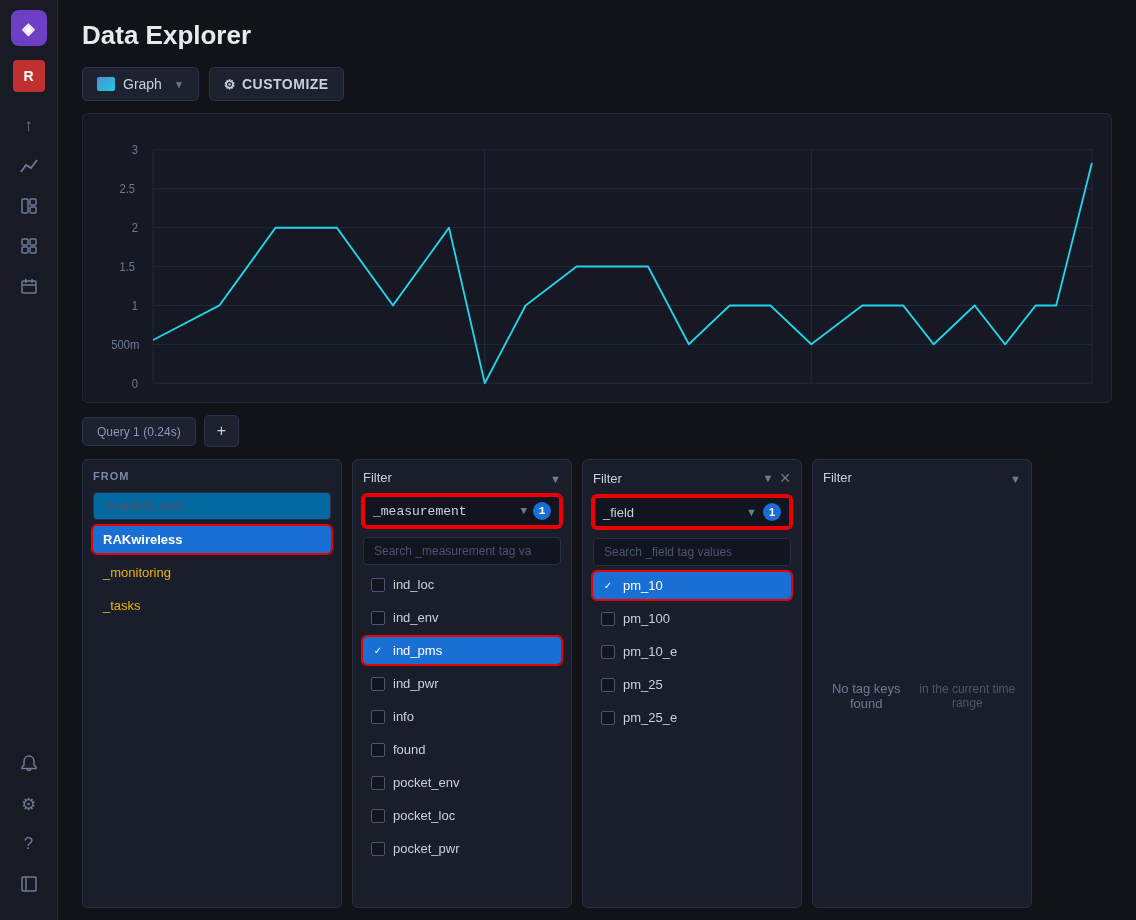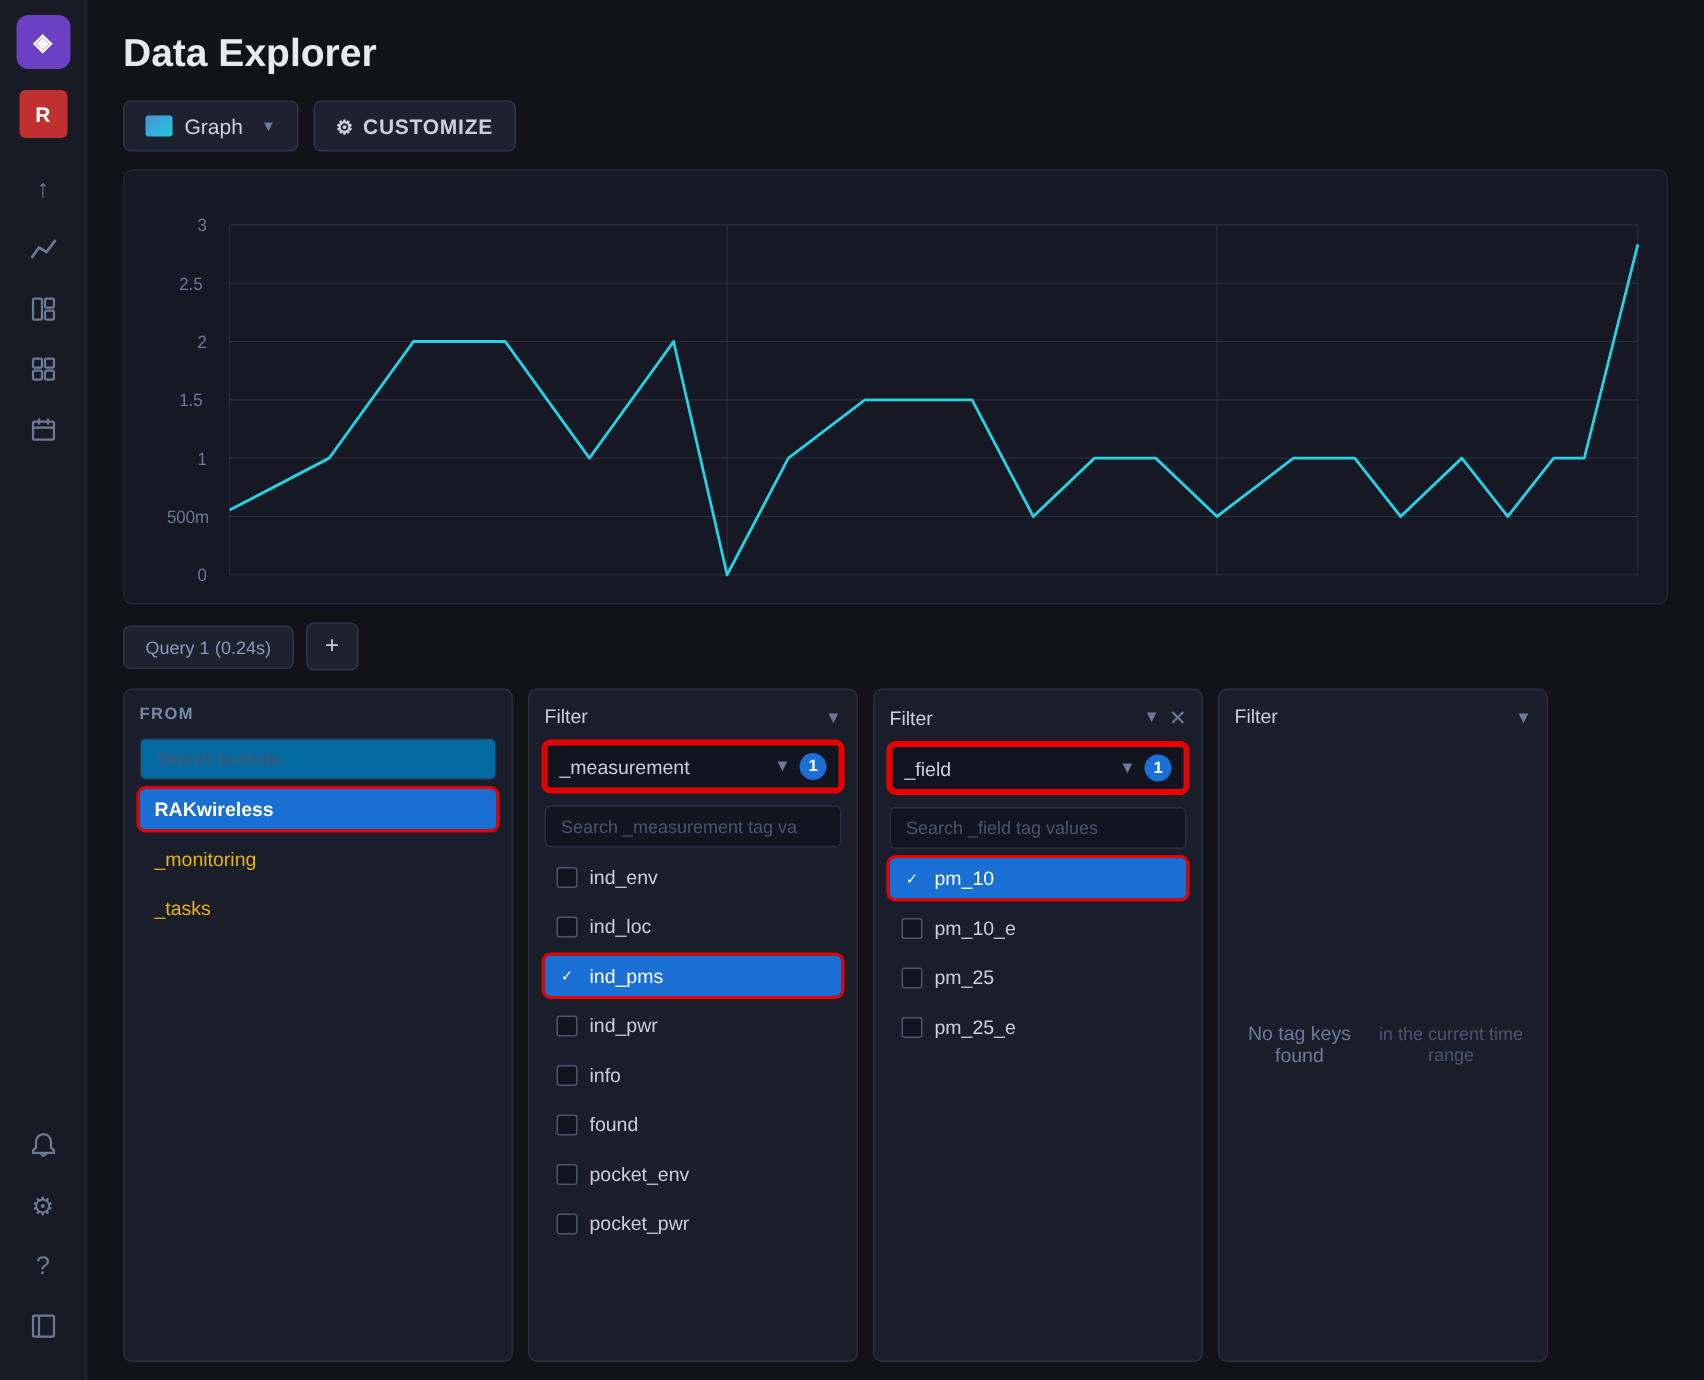--- a/index.html
+++ b/index.html
@@ -429,53 +429,57 @@
       <div class="bucket-item muted">_tasks</div>
     </div>
 
     <div class="filter-panel">
       <div class="filter-header">
         <span class="filter-title">Filter</span>
         <div class="filter-controls">
           <span class="filter-chevron">▼</span>
         </div>
       </div>
-      <div class="filter-key" style="outline: 2px solid #e00;">
+      <div class="filter-key" style="outline: 2px solid #e00; font-family: Liberation Mono, monospace;">
         <span class="filter-key-label">_measurement</span>
         <span class="filter-key-chevron">▼</span>
         <span class="filter-badge">1</span>
       </div>
       <input class="filter-search" placeholder="Search _measurement tag va" style="">
       <div class="filter-item">
         <div class="checkbox"></div>
+        <span>ind_loc</span>
+      </div>
+      <div class="filter-item">
+        <div class="checkbox"></div>
         <span>ind_env</span>
-      </div>
-      <div class="filter-item">
-        <div class="checkbox"></div>
-        <span>ind_loc</span>
       </div>
       <div class="filter-item selected" style="outline: 2px solid #e00;">
         <div class="checkbox checked">✓</div>
         <span>ind_pms</span>
       </div>
       <div class="filter-item">
         <div class="checkbox"></div>
         <span>ind_pwr</span>
       </div>
       <div class="filter-item">
         <div class="checkbox"></div>
         <span>info</span>
       </div>
       <div class="filter-item">
         <div class="checkbox"></div>
         <span>found</span>
       </div>
       <div class="filter-item">
         <div class="checkbox"></div>
         <span>pocket_env</span>
+      </div>
+      <div class="filter-item">
+        <div class="checkbox"></div>
+        <span>pocket_loc</span>
       </div>
       <div class="filter-item">
         <div class="checkbox"></div>
         <span>pocket_pwr</span>
       </div>
     </div>
 
     <div class="filter-panel">
       <div class="filter-header">
         <span class="filter-title">Filter</span>
@@ -489,20 +493,24 @@
         <span class="filter-key-chevron">▼</span>
         <span class="filter-badge">1</span>
       </div>
       <input class="filter-search" placeholder="Search _field tag values" style="">
       <div class="filter-item selected" style="outline: 2px solid #e00;">
         <div class="checkbox checked">✓</div>
         <span>pm_10</span>
       </div>
       <div class="filter-item">
         <div class="checkbox"></div>
+        <span>pm_100</span>
+      </div>
+      <div class="filter-item">
+        <div class="checkbox"></div>
         <span>pm_10_e</span>
       </div>
       <div class="filter-item">
         <div class="checkbox"></div>
         <span>pm_25</span>
       </div>
       <div class="filter-item">
         <div class="checkbox"></div>
         <span>pm_25_e</span>
       </div>

